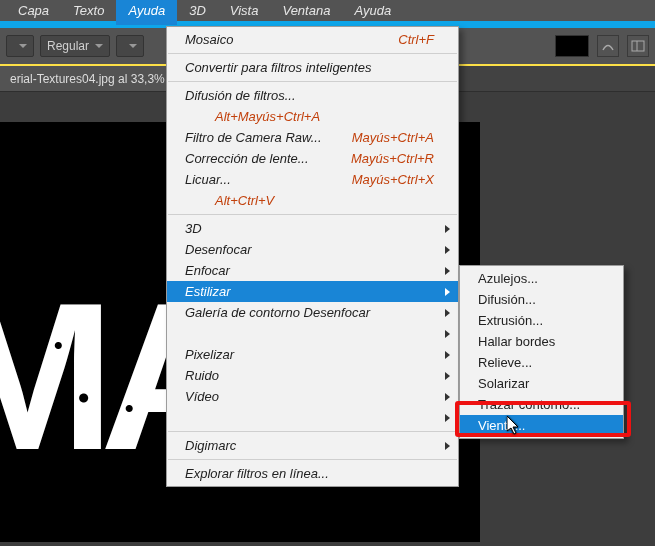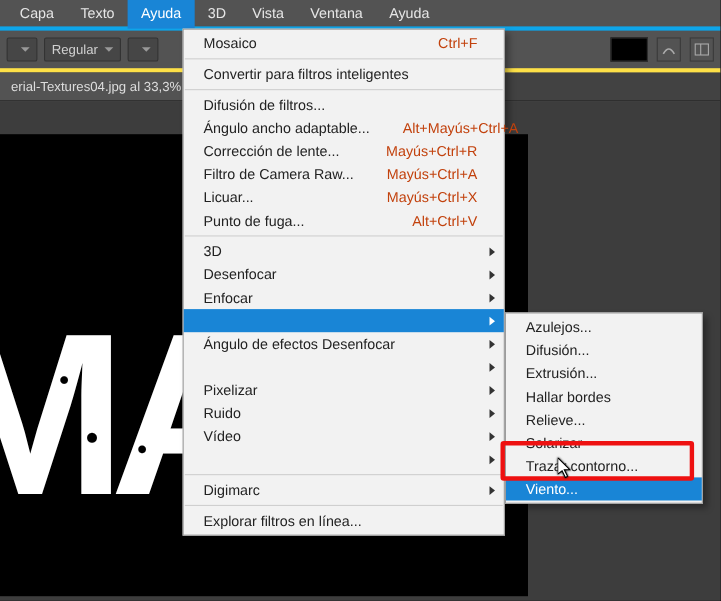--- a/index.html
+++ b/index.html
@@ -1,25 +1,25 @@
 <!DOCTYPE html>
 <html><head>
 <meta charset="utf-8">
 <style>
   * { margin: 0; padding: 0; box-sizing: border-box; font-family: "Segoe UI", Tahoma, sans-serif; }
   body { background: #535353; overflow: hidden; width: 655px; height: 546px; position: relative; }
 
   .menubar { position: absolute; left: 0; top: 0; right: 0; height: 28px; background: #535353;
-             display: flex; align-items: center; padding: 0 6px; font-size: 13px; color: #e6e6e6; border-bottom: 4px solid #0ea5e9; }
+             display: flex; align-items: center; padding: 0 6px; font-size: 13px; color: #e6e6e6; border-bottom: 7px solid #0ea5e9; font-style: italic; }
   .menubar .mitem { padding: 6px 12px 7px 12px; cursor: default; }
   .menubar .mitem.active { background: #1985d6; color: #fff; }
 
   .toolbar { position: absolute; left: 0; top: 28px; right: 0; height: 38px; background: #535353;
              display: flex; align-items: center; padding: 0 6px; font-size: 12px; color: #d0d0d0;
-             border-bottom: 4px solid #fde047; }
+             border-bottom: 2px solid #fde047; }
   .toolbar .sel { height: 22px; background: #464646; border: 1px solid #333; padding: 2px 6px;
                   display: flex; align-items: center; margin-right: 6px; border-radius: 2px;}
   .toolbar .chev { display:inline-block; width:0;height:0;border-left:4px solid transparent;border-right:4px solid transparent;border-top:4px solid #999;margin-left:6px;}
   .toolbar .swatch { width: 34px; height: 22px; background: #000; border: 1px solid #333; margin-left: 8px; }
   .toolbar .iconbox { width: 22px; height: 22px; border:1px solid #3a3a3a; margin-left:8px; display:flex;align-items:center;justify-content:center;}
 
   .tabbar { position: absolute; left: 0; top: 66px; right: 0; height: 26px; background: #424242;
             display: flex; align-items: center; font-size: 12px; color: #ddd; border-bottom: 1px solid #2e2e2e; }
   .tabbar .tab { height: 100%; display:flex;align-items:center; padding: 0 10px; background: #535353; }
 
@@ -43,22 +43,22 @@
   .menu { position:absolute; background:#f2f2f2; border:1px solid #9c9c9c; box-shadow: 4px 4px 6px rgba(0,0,0,.35);
           font-size: 13px; color:#222; padding: 2px 0; }
   .menu .row { display:flex; align-items:center; height: 21px; padding: 0 24px 0 18px; white-space:nowrap; cursor:default; position:relative;}
   .menu .row .label { flex:1; }
   .menu .row .short { margin-left: 30px; color:#c2410c; }
   .menu .row .arrow { position:absolute; right:8px; width:0;height:0;border-top:4px solid transparent;border-bottom:4px solid transparent;border-left:5px solid #333;}
   .menu .sep { height:1px; margin:3px 1px; background:#cfcfcf; }
   .menu .row.hl { background:#1985d6; color:#fff; }
   .menu .row.hl .arrow { border-left-color:#fff; }
 
-  .filtro { left:166px; top:26px; width:293px; }
-  .submenu { left:459px; top:284px; width:180px; }
+  .filtro { left:166px; top:26px; width:293px;font-style:italic; }
+  .submenu { left:459px; top:265px; width:165px; }
 
   .redbox { position:absolute; border:4px solid #e11; border-radius:3px; pointer-events:none; }
   .redbox1 { left:455px; top:401px; width:176px; height:36px; }
 
   .cursor { position:absolute; left:507px; top:416px; pointer-events:none; z-index: 100;}
   .cursor svg { filter: drop-shadow(0 0 1px #000); }
 </style>
 </head>
 <body>
 
@@ -121,58 +121,57 @@
 
   <div class="row">
     <span class="label">Convertir para filtros inteligentes</span>
   </div>
   <div class="sep"></div>
 
   <div class="row">
       <span class="label">Difusión de filtros...</span>
     </div>
   <div class="row">
-      <span class="label">Ángulo ancho adaptable...</span>
       <span class="short">Alt+Mayús+Ctrl+A</span>
+    </div>
+  <div class="row">
+      <span class="label">Filtro de Camera Raw...</span>
+      <span class="short">Mayús+Ctrl+A</span>
     </div>
   <div class="row">
       <span class="label">Corrección de lente...</span>
       <span class="short">Mayús+Ctrl+R</span>
     </div>
   <div class="row">
-      <span class="label">Filtro de Camera Raw...</span>
-      <span class="short">Mayús+Ctrl+A</span>
-    </div>
-  <div class="row">
       <span class="label">Licuar...</span>
       <span class="short">Mayús+Ctrl+X</span>
     </div>
   <div class="row">
-      <span class="label">Punto de fuga...</span>
       <span class="short">Alt+Ctrl+V</span>
     </div>
   <div class="sep"></div>
 
   <div class="row">
       <span class="label">3D</span>
       <span class="arrow"></span>
     </div>
   <div class="row">
       <span class="label">Desenfocar</span>
       <span class="arrow"></span>
     </div>
   <div class="row">
       <span class="label">Enfocar</span>
       <span class="arrow"></span>
     </div>
   <div class="row hl">
-      <span class="arrow"></span>
-    </div>
-  <div class="row">
-      <span class="label">Ángulo de efectos Desenfocar</span>
+      <span class="label">Estilizar</span>
+      <span class="arrow"></span>
+    </div>
+  <div class="row">
+      <span class="label">Galería de contorno Desenfocar</span>
       <span class="arrow"></span>
     </div>
   <div class="row">
       <span class="arrow"></span>
     </div>
   <div class="row">
       <span class="label">Pixelizar</span>
       <span class="arrow"></span>
     </div>
   <div class="row">

